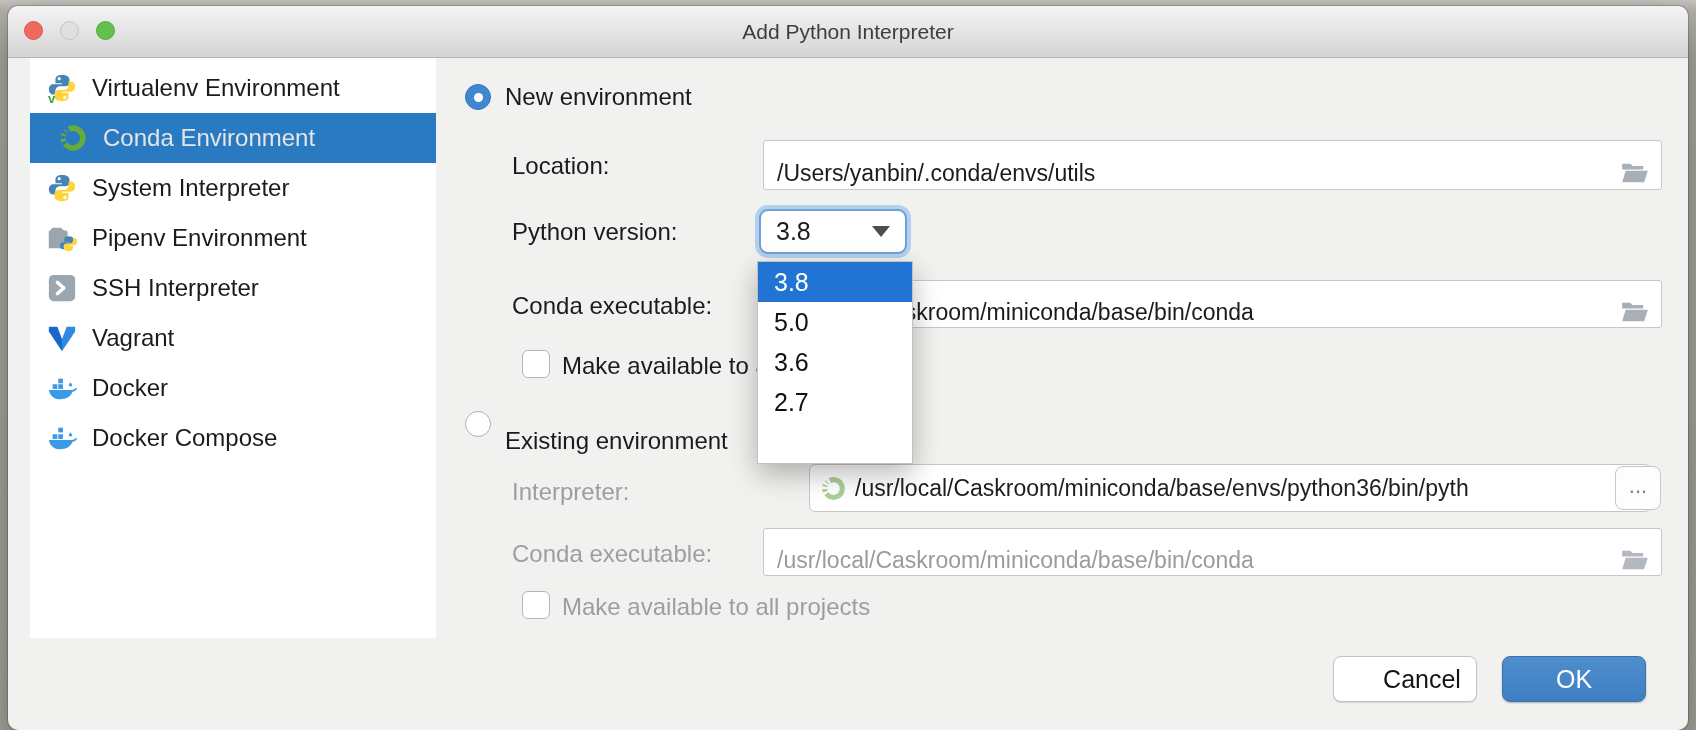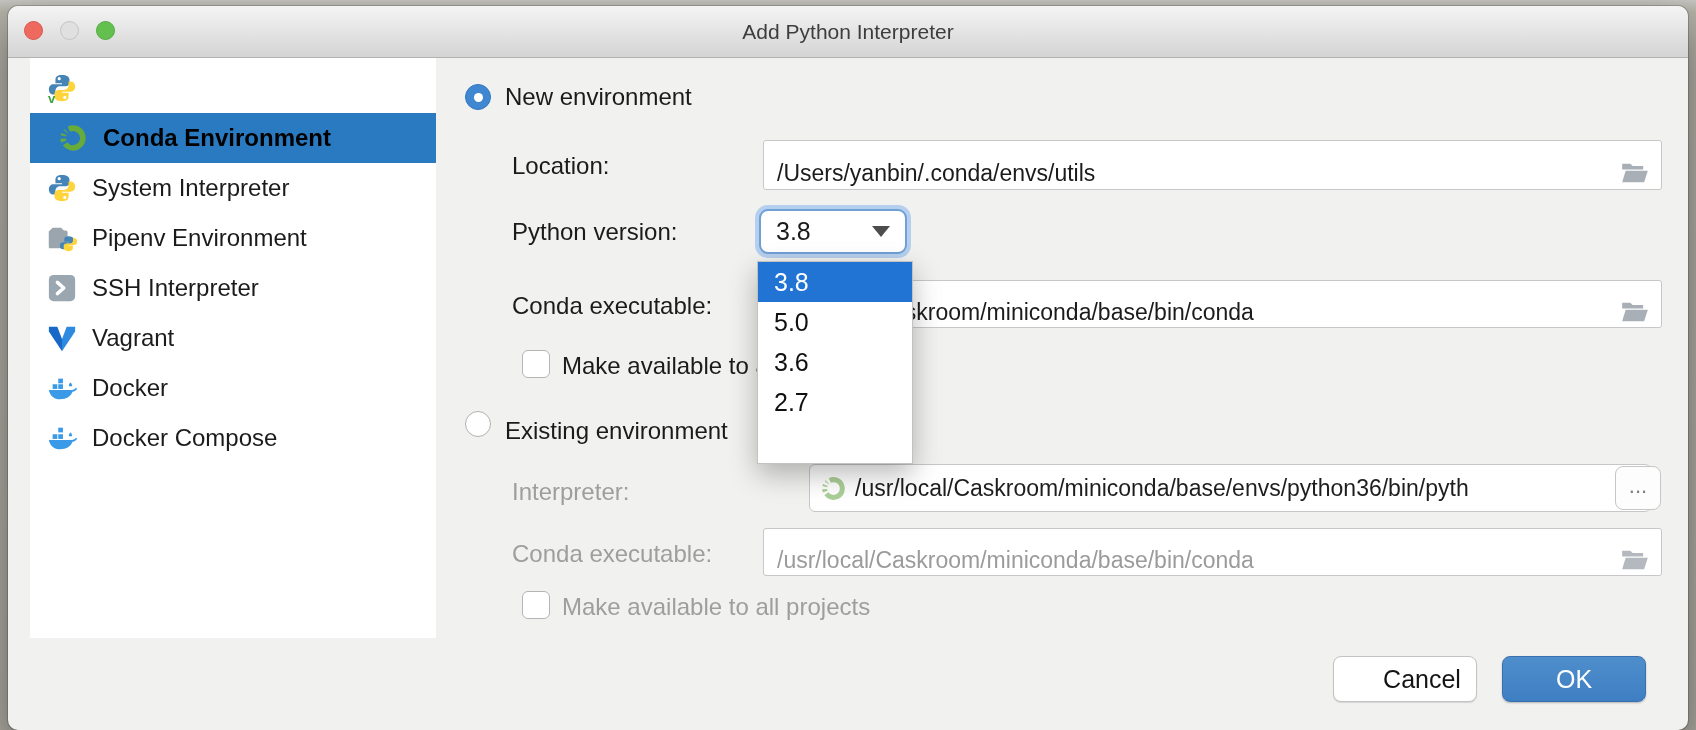--- a/index.html
+++ b/index.html
@@ -29,21 +29,21 @@
   }
   
   .sidebar {
     position:absolute; left:22px; top:52px; width:406px; height:580px;
     background:#ffffff; padding-top:5px; box-sizing:border-box;
   }
   .side-item {
     height:50px; display:flex; align-items:center; gap:15px;
     padding-left:17px; font-size:24px; color:#1b1b1b; cursor:default;
   }
-  .side-item.selected { background:#2a7ac2; color:#000000; font-weight:700;padding-left:28px; }
+  .side-item.selected { background:#2a7ac2; color:#e5e5e5; font-weight:400;padding-left:28px; }
   .side-item svg { width:30px; height:30px; flex:none; }
   
   .lbl { position:absolute; font-size:24px; color:#1b1b1b; white-space:nowrap; }
   .lbl.dim { color:#9e9e9e; }
   .field {
     position:absolute; background:#fff; border:1.5px solid #c7c7c7; border-radius:3px;
     box-sizing:border-box; display:flex; align-items:center;
     padding:16px 12px 0 13px; font-size:23px; color:#1b1b1b;
   }
   .field .val { flex:1; white-space:nowrap; overflow:hidden; }
@@ -103,20 +103,21 @@
   </div>
 
   <div class="sidebar">
 
     <div class="side-item">
       <svg viewBox="0 0 32 32">
         <path fill="#4584b6" d="M16 2c-5 0-7 2-7 5v4h7v1H7c-3 0-5 2.2-5 5.5S4 23 7 23h2v-4c0-2.8 2.2-5 5-5h6c2.2 0 4-1.8 4-4V7c0-3-3-5-8-5zm-3 2.3a1.7 1.7 0 110 3.4 1.7 1.7 0 010-3.4z"></path>
         <path fill="#ffd43b" d="M16 30c5 0 7-2 7-5v-4h-7v-1h9c3 0 5-2.2 5-5.5S28 9 25 9h-2v4c0 2.8-2.2 5-5 5h-6c-2.2 0-4 1.8-4 4v3c0 3 3 5 8 5zm3-2.3a1.7 1.7 0 110-3.4 1.7 1.7 0 010 3.4z"></path>
         <text x="1" y="32" fill="#3fa43f" font-size="14" font-weight="bold" font-family="Liberation Sans, sans-serif">v</text>
       </svg>
+      <span>Virtualenv Environment</span>
     </div>
 
     <div class="side-item selected">
       <svg viewBox="0 0 32 32">
         <circle cx="16" cy="16" r="10.5" fill="none" stroke="#67ab3a" stroke-width="6" stroke-dasharray="47 3 3 3 2 3 1 4" transform="rotate(-115 16 16)"></circle>
       </svg>
       <span>Conda Environment</span>
     </div>
 
     <div class="side-item">
@@ -210,21 +211,21 @@
           <path fill="#a9afb6" d="M1 2h7l2 2h9v3H1z"></path>
           <path fill="#a9afb6" d="M4 8h19l-3.2 10H1z"></path>
         </svg>
     </span>
   </div>
 
   <div class="checkbox" style="left:514px; top:344px;"></div>
   <div class="lbl" style="left:554px; top:346px;">Make available to all projects</div>
 
   <div class="radio off" style="left:457px; top:405px;"></div>
-  <div class="lbl" style="left:497px; top:412px; line-height:26px;">Existing environment</div>
+  <div class="lbl" style="left:497px; top:422px; line-height:26px;">Existing environment</div>
 
   <div class="lbl dim" style="left:504px; top:472px;">Interpreter:</div>
   <div class="interp-combo">
     <svg width="27" height="27" viewBox="0 0 32 32">
       <circle cx="16" cy="16" r="10.5" fill="none" stroke="#abcf97" stroke-width="6" stroke-dasharray="47 3 3 3 2 3 1 4" transform="rotate(-115 16 16)"></circle>
     </svg>
     <span class="val">/usr/local/Caskroom/miniconda/base/envs/python36/bin/pyth</span>
     <span class="tri-down"></span>
   </div>
   <div class="browse-btn">...</div>

